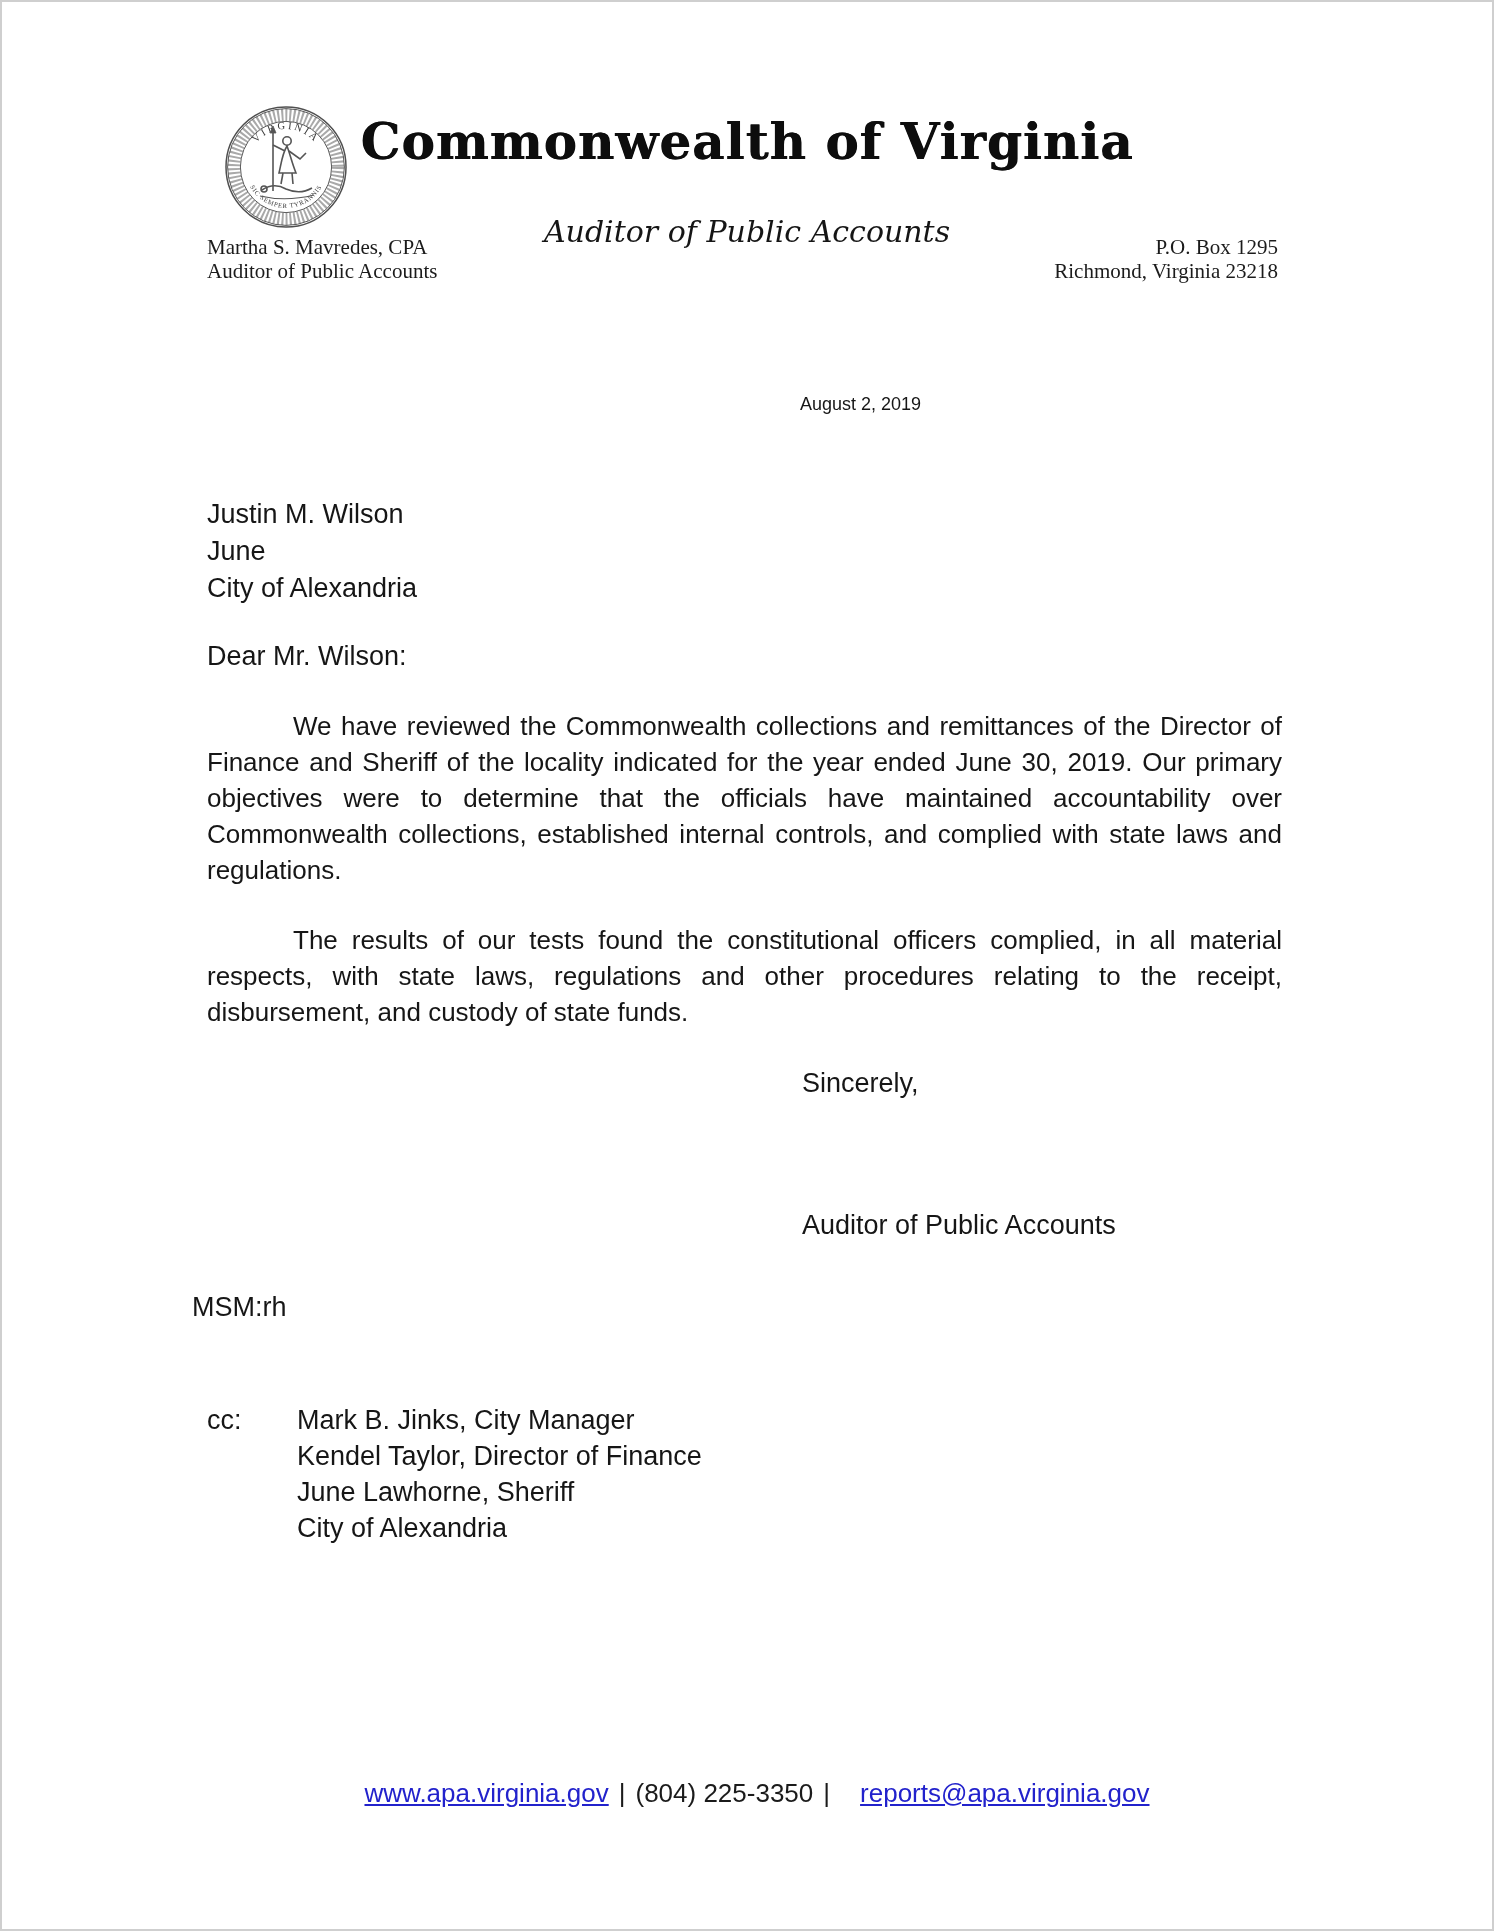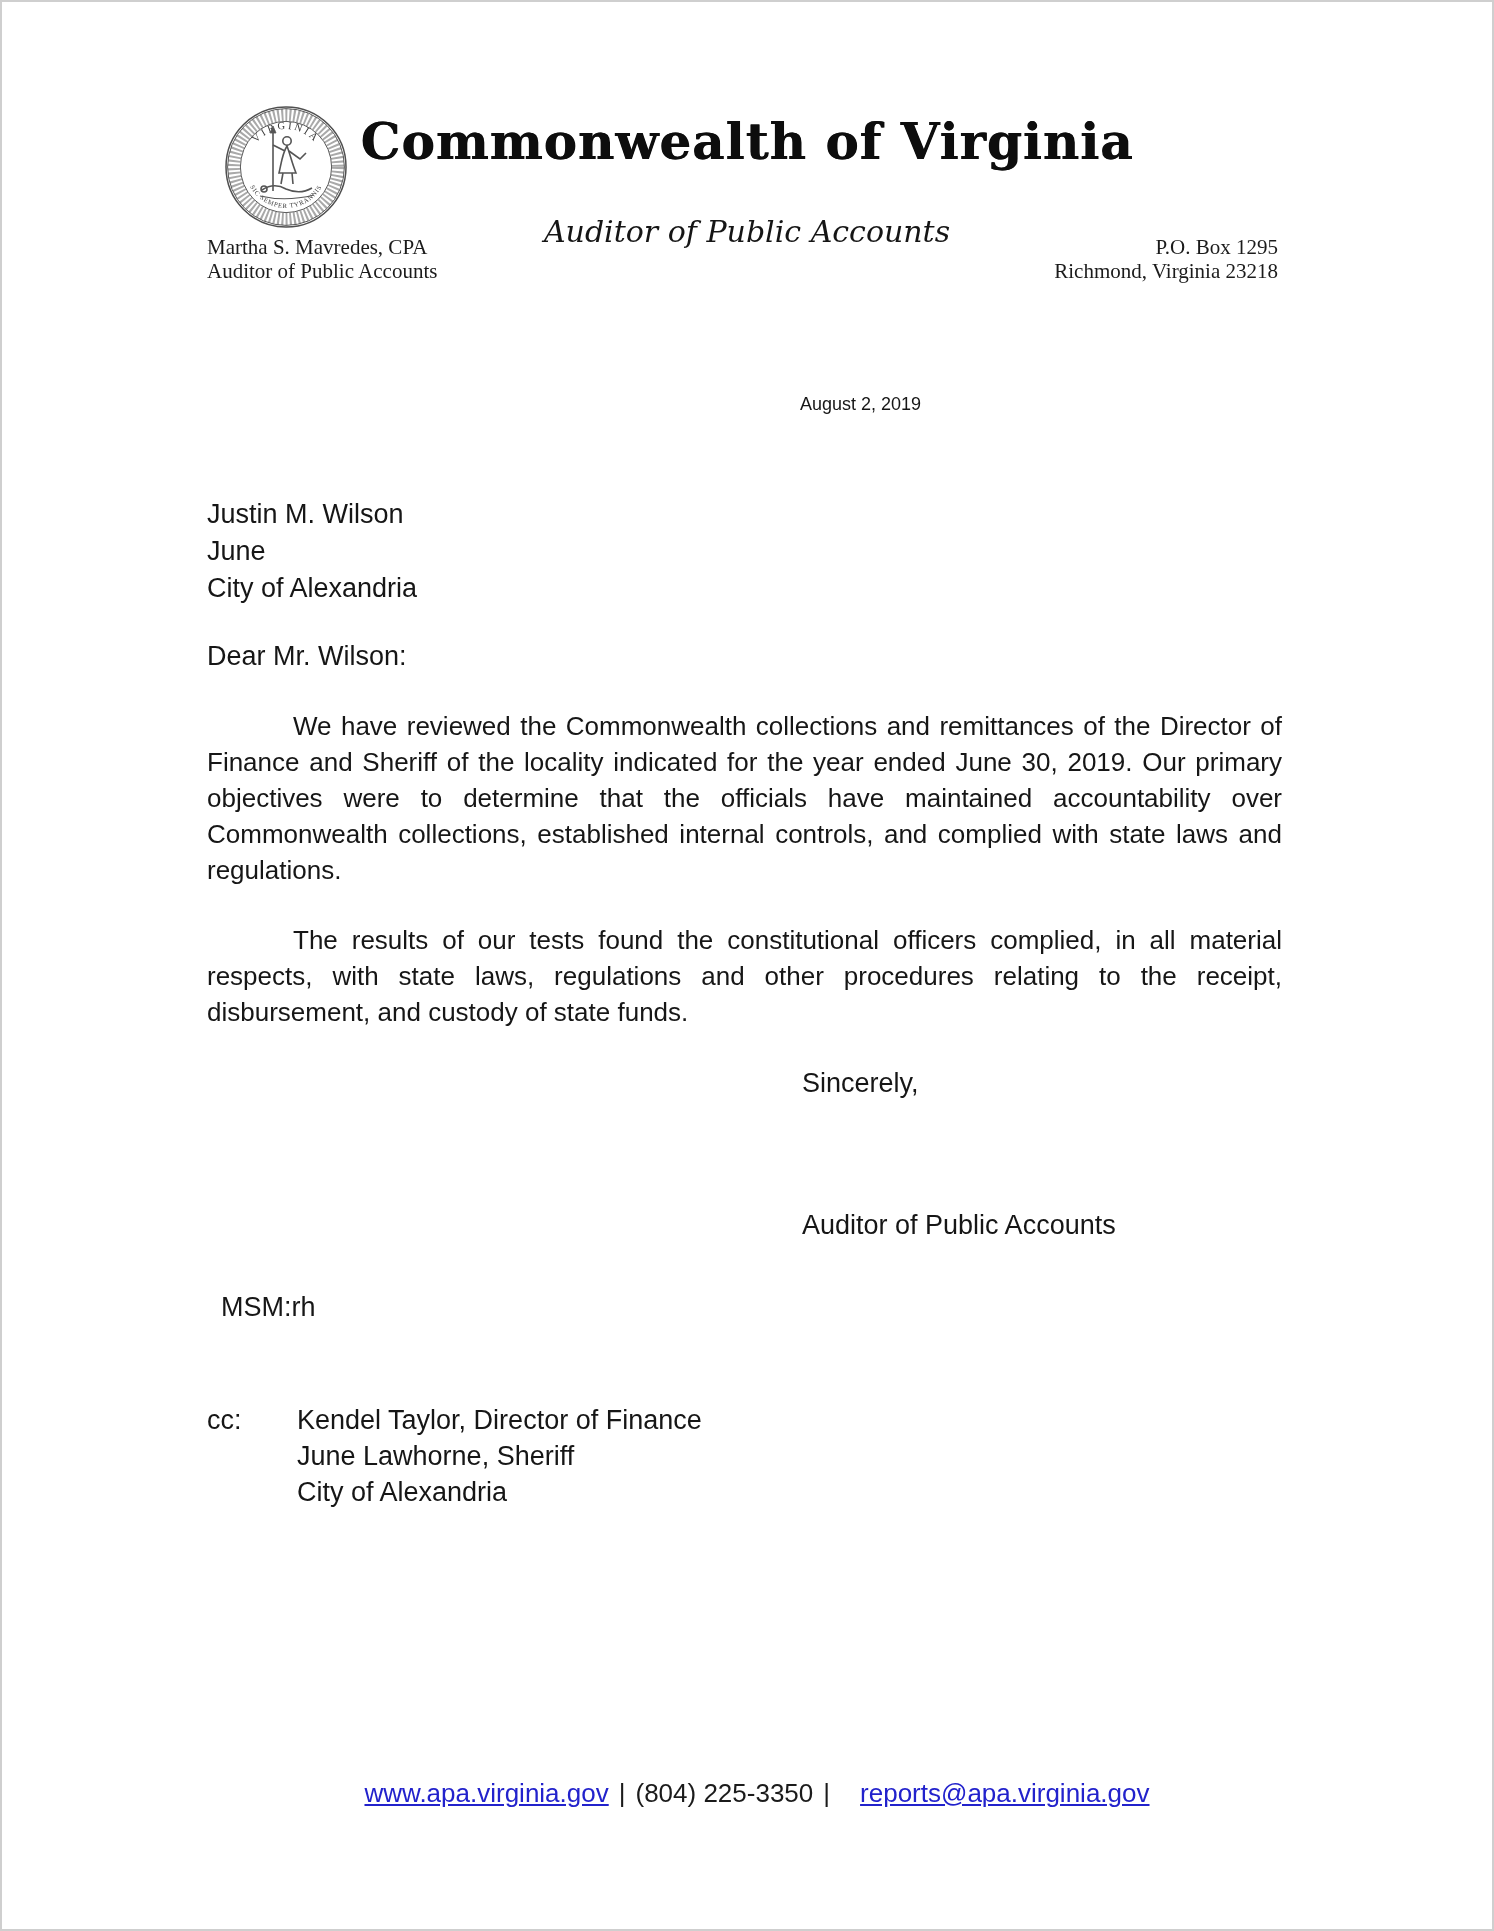--- a/index.html
+++ b/index.html
@@ -51,21 +51,21 @@
   .para{
     position:absolute;left:205px;width:1075px;
     font-size:26px;line-height:36px;
     text-align:justify;
     text-indent:86px;
   }
   .para1{top:706px;}
   .para2{top:920px;}
   .valediction{position:absolute;left:800px;top:1066px;font-size:27px;}
   .signer-title{position:absolute;left:800px;top:1208px;font-size:27px;}
-  .reference{position:absolute;left:219px;top:1290px;font-size:27px;}
+  .reference{position:absolute;left:190px;top:1290px;font-size:27px;}
   .cc-block{position:absolute;left:205px;top:1400px;font-size:27px;line-height:36px;}
   .cc-row{display:flex;}
   .cc-label{width:90px;flex:0 0 90px;}
   
   .footer{
     position:absolute;left:0;top:1776px;width:100%;
     text-align:center;font-size:26px;color:#1b1b1b;
   }
   .footer .sep{margin:0 10px;color:#1b1b1b;}
   a.link{color:#2222cc;text-decoration:underline;cursor:pointer;margin-left:20px;}
@@ -132,20 +132,21 @@
 
   <div class="valediction">Sincerely,</div>
   <div class="signer-title">Auditor of Public Accounts</div>
 
   <div class="reference">MSM:rh</div>
 
   <div class="cc-block">
     <div class="cc-row">
       <div class="cc-label">cc:</div>
       <div>
+        <div>Mark B. Jinks, City Manager</div>
         <div>Kendel Taylor, Director of Finance</div>
         <div>June Lawhorne, Sheriff</div>
         <div>City of Alexandria</div>
       </div>
     </div>
   </div>
 
   <div class="footer">
     <a class="link">www.apa.virginia.gov</a><span class="sep">|</span><span>(804) 225-3350</span><span class="sep">|</span><a class="link">reports@apa.virginia.gov</a>
   </div>

